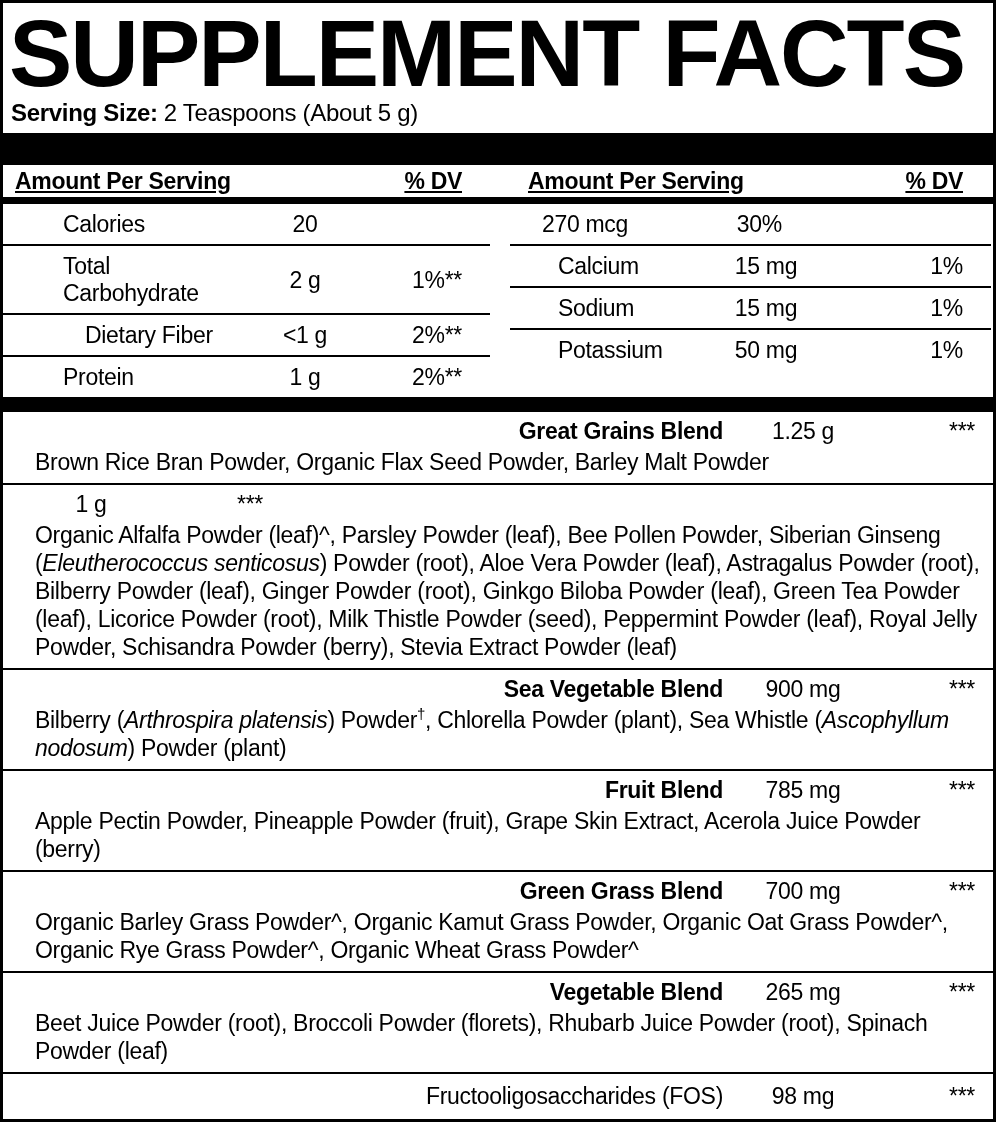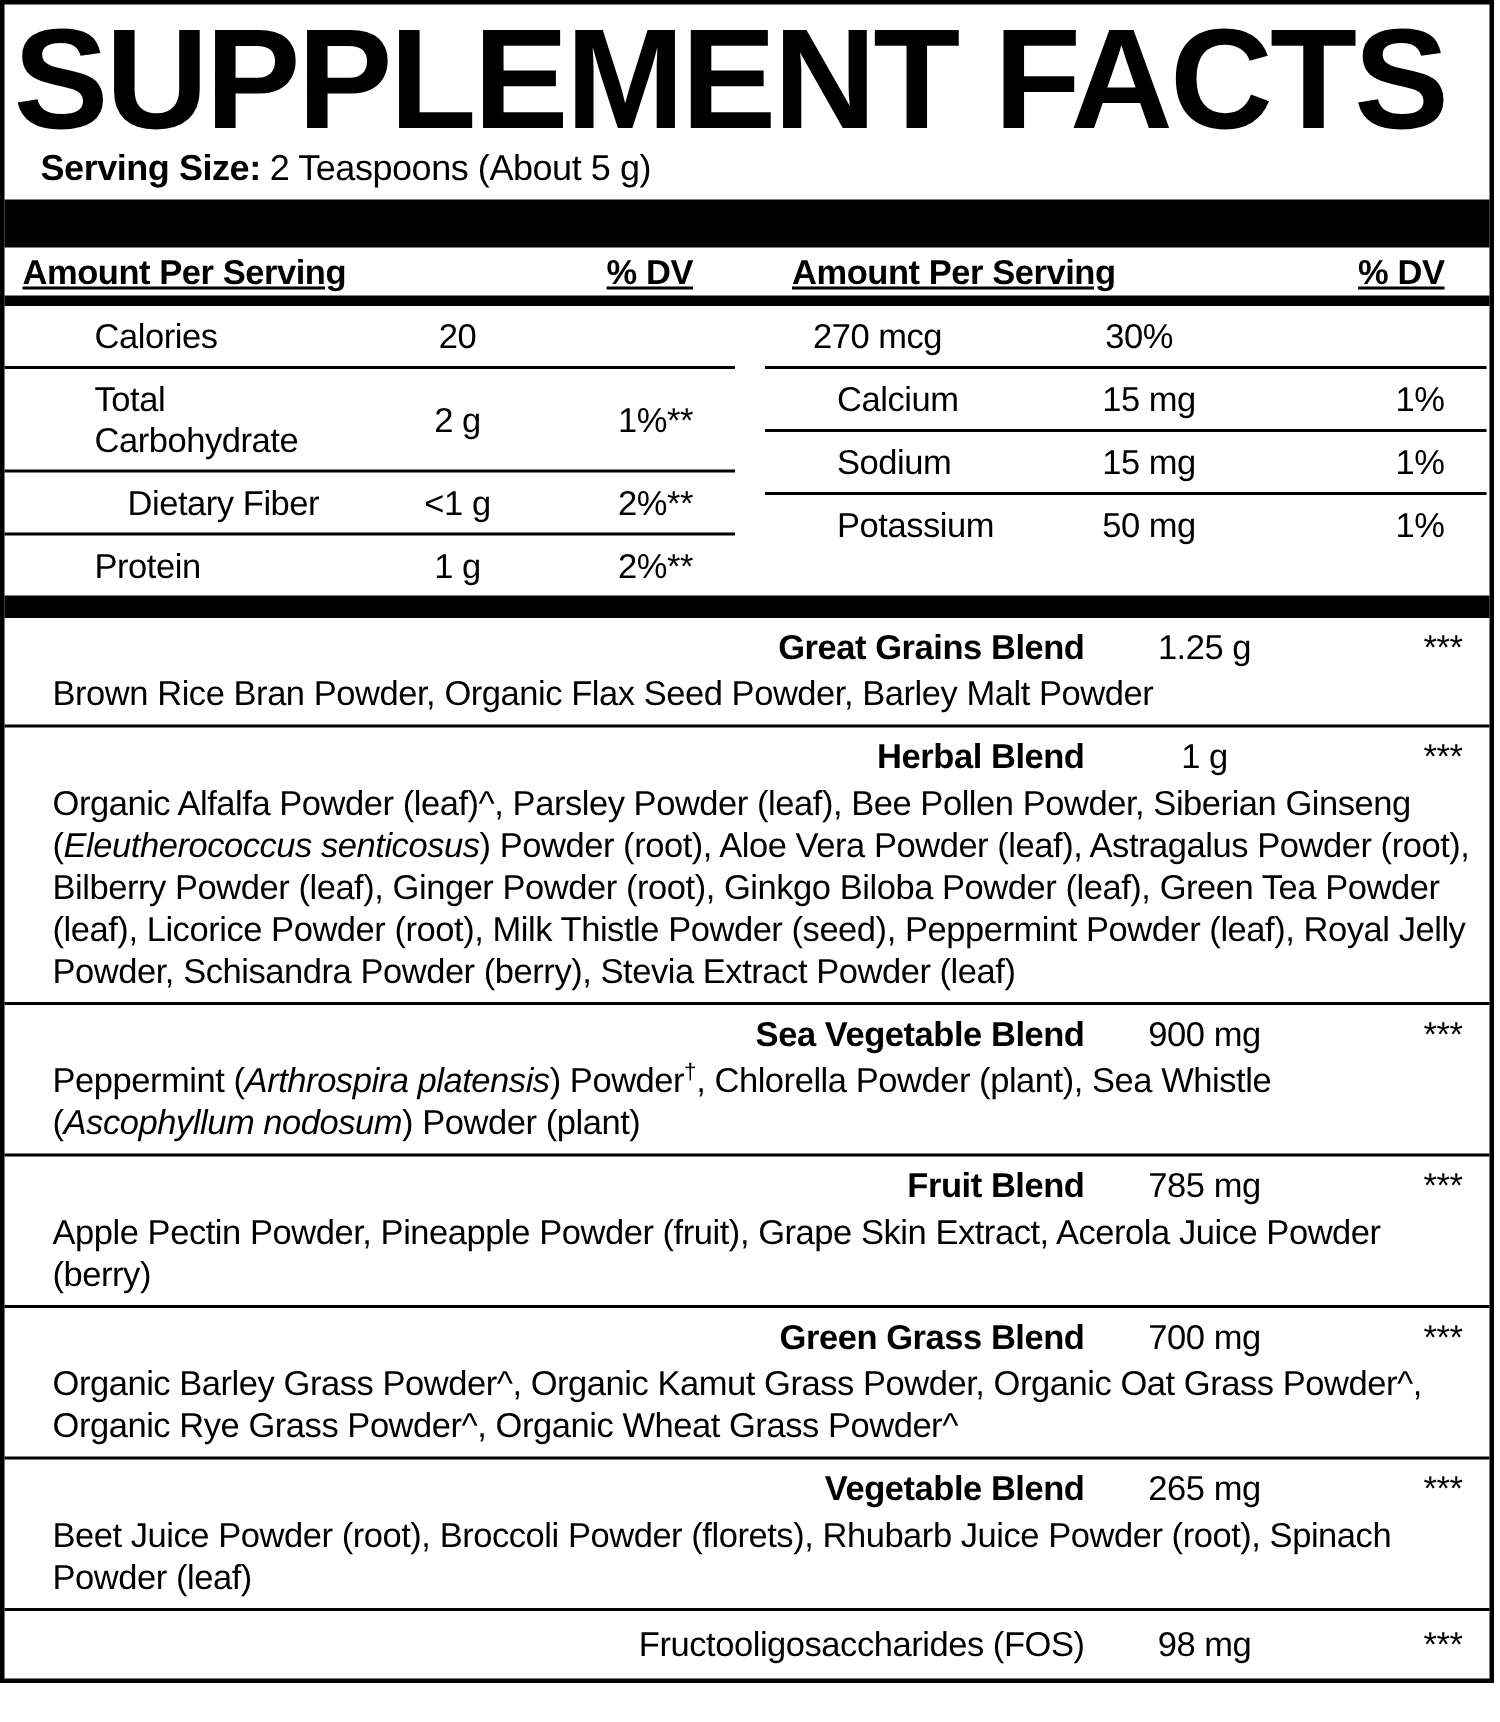--- a/index.html
+++ b/index.html
@@ -20,21 +20,21 @@
     font-size: 95px;
     letter-spacing: -2px;
     line-height: 0.78;
     padding: 13px 4px 8px 6px;
     white-space: nowrap;
     overflow: hidden;
   }
   
   .serving-block { padding: 0 8px 6px 8px; }
   .serving-line { font-size: 24px; line-height: 29px; letter-spacing: -0.3px; }
-  .serving-line .lbl { font-weight: bold; margin-left: 16px; }
+  .serving-line .lbl { font-weight: bold; }
   .serving-line .val { margin-left: 6px; }
   
   .bar1 { height: 32px; background: #000; }
   .bar2 { height: 15px; background: #000; }
   
   .hdr-row { display: flex; align-items: center; padding: 3px 0 2px 0; text-decoration: underline; }
   .hdr { display: flex; font-weight: bold; font-size: 23px; letter-spacing: -0.3px; }
   .hdr-left  { width: 487px; padding-left: 12px; }
   .hdr-right { width: 481px; margin-left: 20px; padding-left: 18px; }
   .hdr .hname { flex: 1; }
@@ -156,34 +156,33 @@
     <div class="brow">
       <div class="bname">Great Grains Blend</div>
       <div class="bamt">1.25 g</div>
       <div class="bdv">***</div>
     </div>
     <p class="bing"><span>Brown Rice Bran Powder, Organic Flax Seed Powder, Barley Malt Powder</span></p>
   </section>
 
   <section class="blend">
     <div class="brow">
-      <div class="bname">Herbal Blend</div>
       <div class="bamt">1 g</div>
       <div class="bdv">***</div>
     </div>
     <p class="bing"><span>Organic Alfalfa Powder (leaf)^, Parsley Powder (leaf), Bee Pollen Powder, Siberian Ginseng (</span><i>Eleutherococcus senticosus</i><span>) Powder (root), Aloe Vera Powder (leaf), Astragalus Powder (root), Bilberry Powder (leaf), Ginger Powder (root), Ginkgo Biloba Powder (leaf), Green Tea Powder (leaf), Licorice Powder (root), Milk Thistle Powder (seed), Peppermint Powder (leaf), Royal Jelly Powder, Schisandra Powder (berry), Stevia Extract Powder (leaf)</span></p>
   </section>
 
   <section class="blend">
     <div class="brow">
       <div class="bname">Sea Vegetable Blend</div>
       <div class="bamt">900 mg</div>
       <div class="bdv">***</div>
     </div>
-    <p class="bing"><span>Peppermint (</span><i>Arthrospira platensis</i><span>) Powder</span><sup>†</sup><span>, Chlorella Powder (plant), Sea Whistle (</span><i>Ascophyllum nodosum</i><span>) Powder (plant)</span></p>
+    <p class="bing"><span>Bilberry (</span><i>Arthrospira platensis</i><span>) Powder</span><sup>†</sup><span>, Chlorella Powder (plant), Sea Whistle (</span><i>Ascophyllum nodosum</i><span>) Powder (plant)</span></p>
   </section>
 
   <section class="blend">
     <div class="brow">
       <div class="bname">Fruit Blend</div>
       <div class="bamt">785 mg</div>
       <div class="bdv">***</div>
     </div>
     <p class="bing"><span>Apple Pectin Powder, Pineapple Powder (fruit), Grape Skin Extract, Acerola Juice Powder (berry)</span></p>
   </section>

